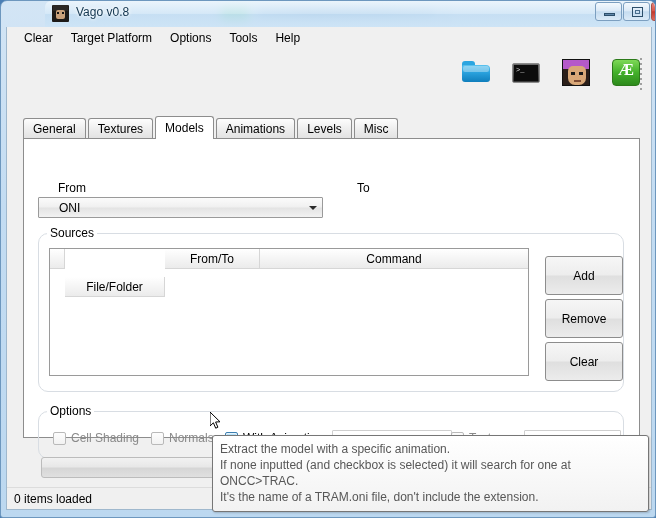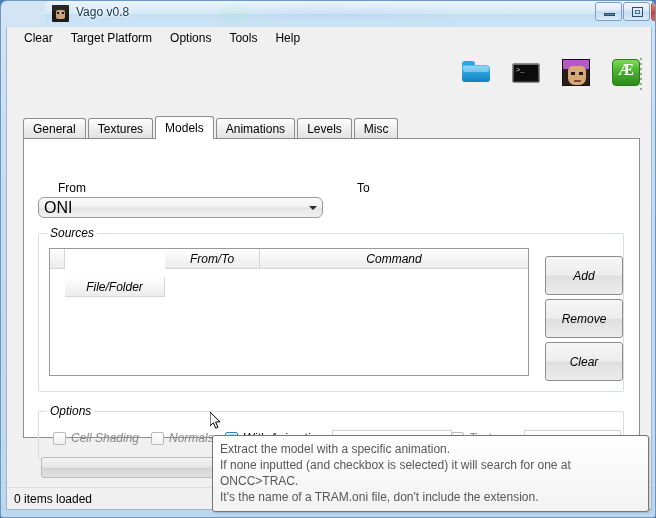--- a/index.html
+++ b/index.html
@@ -249,42 +249,41 @@
   }
 
   
   .field-label {
     position:absolute; font-size:12px; color:#000;margin-left:20px;
   }
   .combo {
     position:absolute; height:21px;
     background: linear-gradient(180deg,#fbfbfb 0%, #f0f0f0 48%, #e3e3e3 52%, #f2f2f2 100%);
     border:1px solid #9a9a9a;
-    border-radius:6px;
-    font-size:16px; color:#000;
+    border-radius:1px;
+    font-size:12px; color:#000;
     display:flex; align-items:center;
-    padding-left:5px;
+    padding-left:20px;
     cursor: default;
   }
   .combo .arrowbox {
     position:absolute; right:1px; top:1px; width:17px; height:17px;
     display:flex; align-items:center; justify-content:center;
   }
   .combo .arrowbox::after {
     content:""; width:0; height:0;
     border-left:4px solid transparent; border-right:4px solid transparent;
     border-top:4px solid #2b2b2b;
   }
 
   
   .groupbox {
     position:absolute;
     border:1px solid #d8dde3;
-    border-radius:2px;
-    font-style:italic;
+    border-radius:10px;
   }
   .groupbox > .gtitle {
     position:absolute; left:8px; top:-8px;
     background:#fff; padding:0 3px;
     font-size:12px; color:#000;
   }
 
   
   #listview {
     position:absolute; left:10px; top:14px;

